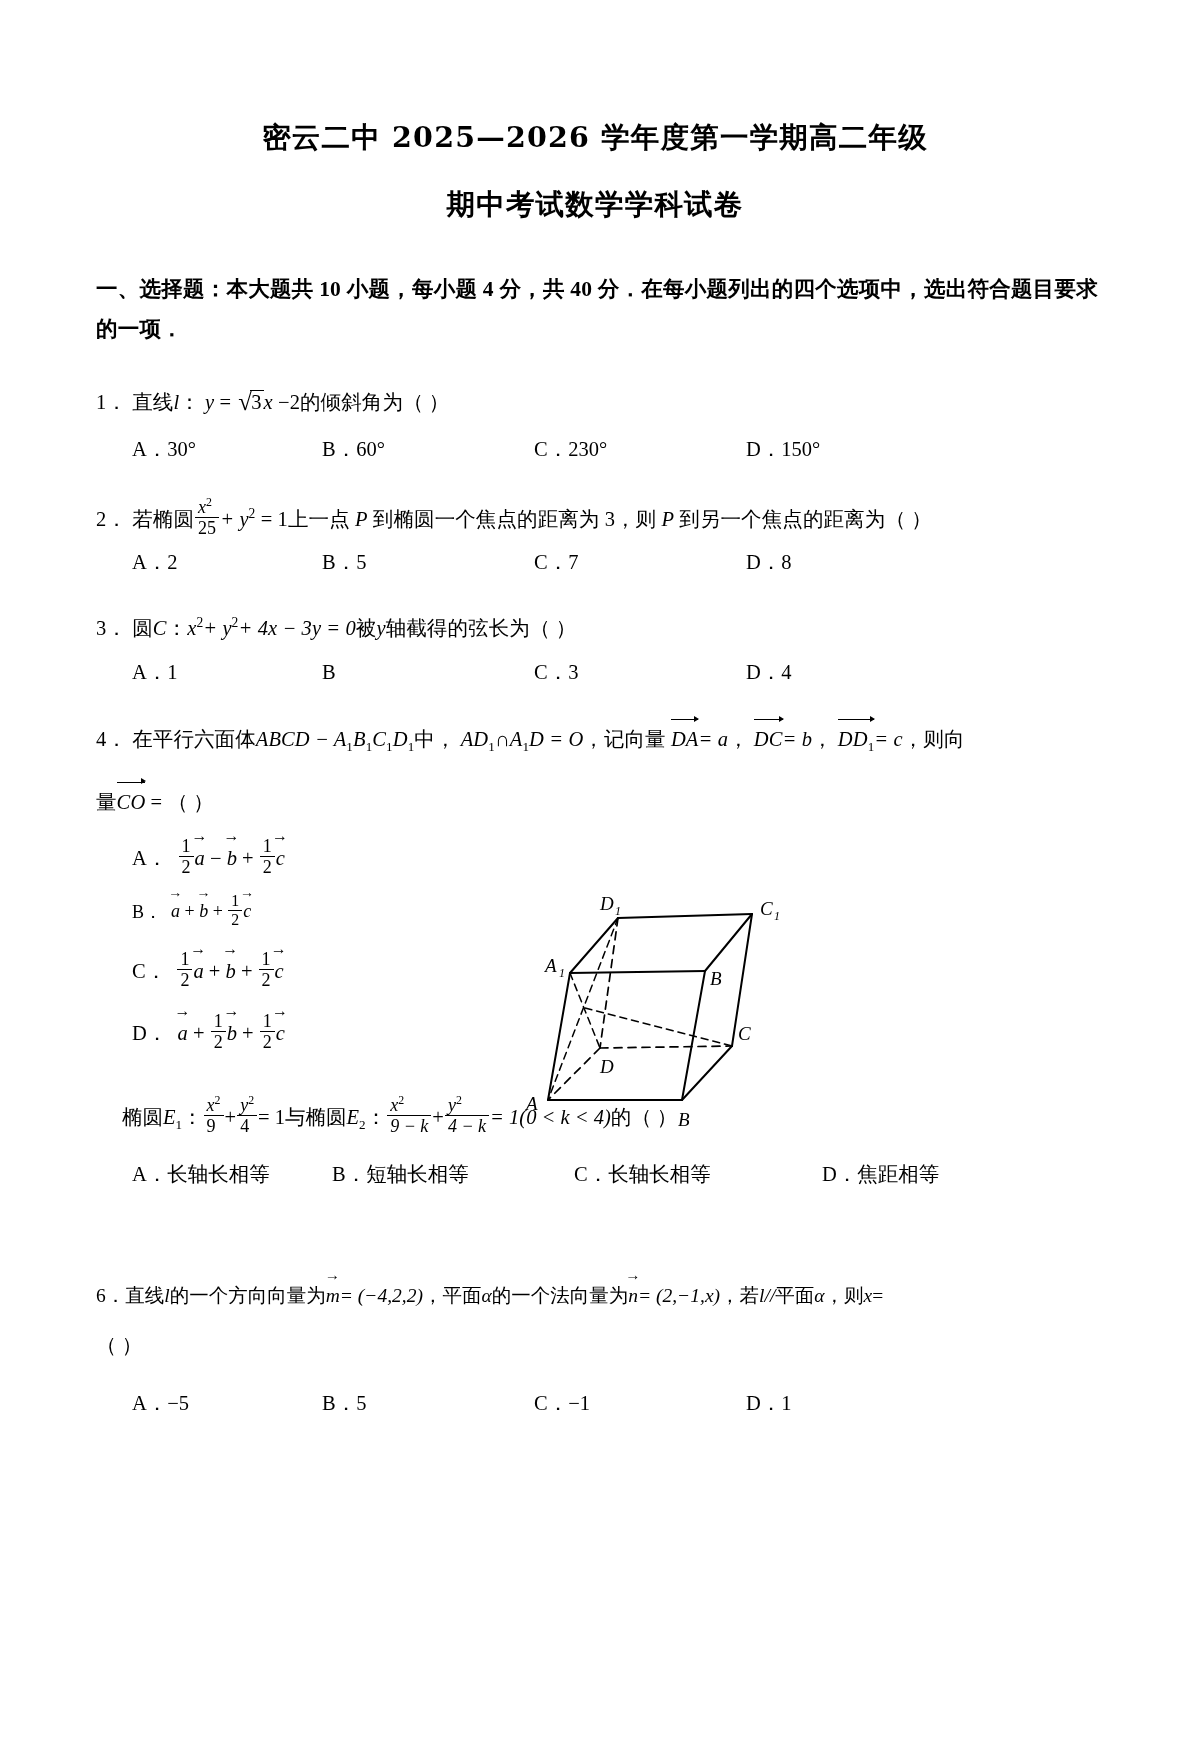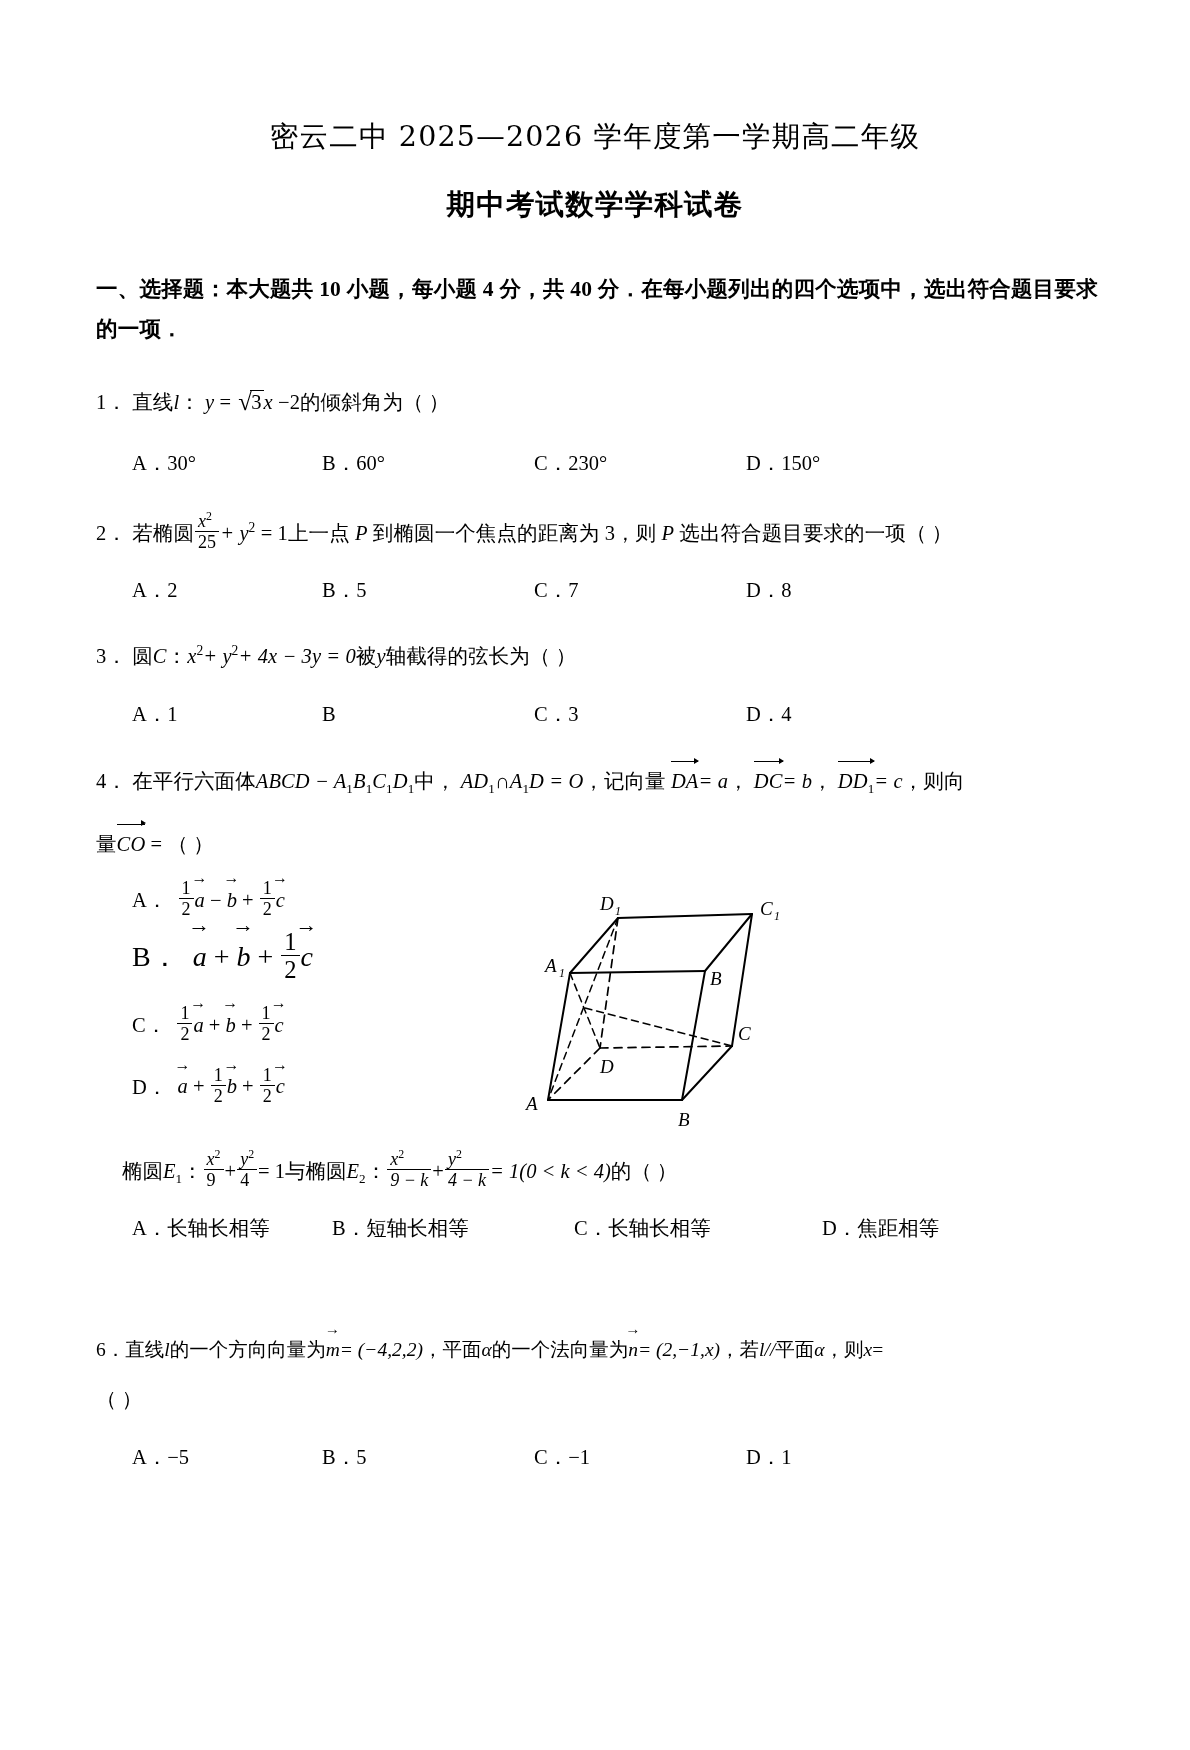--- a/index.html
+++ b/index.html
@@ -23,21 +23,21 @@
     padding: 0;
   }
 
   
   .title-block {
     margin-top: 118px;
     text-align: center;
   }
   .doc-title-1 {
     font-family: "DejaVu Serif", "Liberation Serif", serif;
-    font-weight: normal;
+    font-weight: bold;
     font-size: 28.5px;
     letter-spacing: 1.2px;
     line-height: 1.35;
     white-space: nowrap;
   }
   .doc-title-2 {
     font-family: "DejaVu Serif", "Liberation Serif", serif;
     font-weight: bold;
     font-size: 28.5px;
     letter-spacing: 1.2px;
@@ -64,21 +64,21 @@
     position: relative;
   }
   .q-stem {
     margin-top: 30px;
     letter-spacing: 0.1px;
   }
   .q-stem.tight { margin-top: 26px; }
 
   .opts {
     display: flex;
-    margin-top: 22px;
+    margin-top: 8px;
     padding-left: 36px;
     font-size: 20.5px;
   }
   .opts .opt {
     white-space: nowrap;
   }
   .opts.four .opt:nth-child(1) { width: 190px; }
   .opts.four .opt:nth-child(2) { width: 212px; }
   .opts.four .opt:nth-child(3) { width: 212px; }
   .opts.four .opt:nth-child(4) { width: auto; }
@@ -200,21 +200,21 @@
   </div>
 
   <div class="q">
     <div class="q-stem">
       <span>2．</span>
       <span>若椭圆</span><span class="frac"><span class="num-part"><span class="it">x</span><sup class="exp">2</sup></span><span class="den-part">25</span></span><span class="it">+ y</span><sup class="exp">2</sup>
       <span>= 1</span><span>上一点</span>
       <span class="it">P</span>
       <span>到椭圆一个焦点的距离为 3，则</span>
       <span class="it">P</span>
-      <span>选出符合题目要求的一项（    ）</span>
+      <span>到另一个焦点的距离为（    ）</span>
     </div>
     <div class="opts four">
       <div class="opt"><span>A．</span><span>2</span></div>
       <div class="opt"><span>B．</span><span>5</span></div>
       <div class="opt"><span>C．</span><span>7</span></div>
       <div class="opt"><span>D．</span><span>8</span></div>
     </div>
   </div>
 
   <div class="q">
@@ -242,21 +242,21 @@
     <div class="q-stem tight">
       <span>量</span><span class="vec arrow"><span class="vbody it">CO</span></span>
       <span>= （    ）</span>
     </div>
 
     <div style="margin-top:16px; padding-left:36px; font-size:20.5px;">
       <span>A．</span>&nbsp;
       <span><span class="frac"><span class="num-part">1</span><span class="den-part">2</span></span><span class="avec">a</span> − <span class="avec">b</span> + <span class="frac"><span class="num-part">1</span><span class="den-part">2</span></span><span class="avec">c</span></span>
     </div>
 
-    <div style="margin-top:10px; padding-left:36px; font-size:28px;">
+    <div style="margin-top:16px; padding-left:36px; font-size:18px;">
       <span>B．</span>&nbsp;
       <span><span class="avec">a</span> + <span class="avec">b</span> + <span class="frac"><span class="num-part">1</span><span class="den-part">2</span></span><span class="avec">c</span></span>
     </div>
 
     <div style="margin-top:22px; padding-left:36px; font-size:20.5px;">
       <span>C．</span>&nbsp;
       <span><span class="frac"><span class="num-part">1</span><span class="den-part">2</span></span><span class="avec">a</span> + <span class="avec">b</span> + <span class="frac"><span class="num-part">1</span><span class="den-part">2</span></span><span class="avec">c</span></span>
     </div>
 
     <div style="margin-top:22px; padding-left:36px; font-size:20.5px;">

